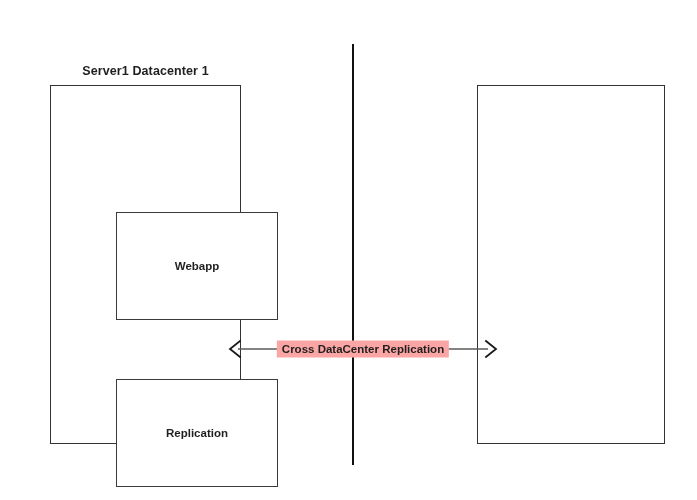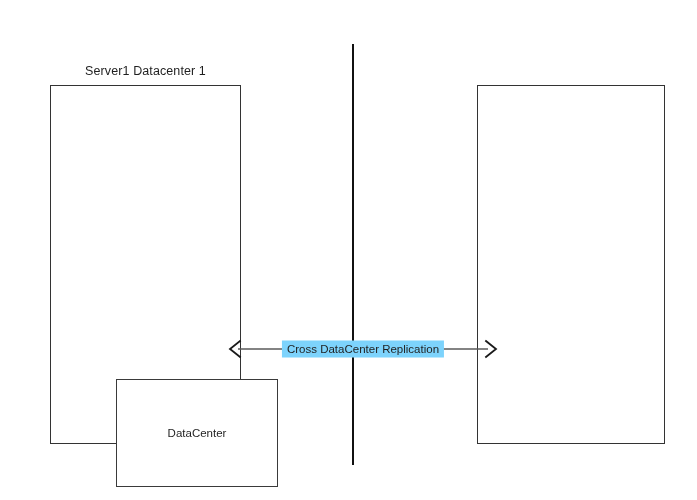--- a/index.html
+++ b/index.html
@@ -15,20 +15,21 @@
     font-family: "Liberation Sans", sans-serif;
     color: #1a1a1a;
   }
 
   .canvas {
     position: absolute;
     left: 0;
     top: 0;
     width: 697px;
     height: 500px;
+    font-weight: bold;
   }
 
   
   .server-title {
     position: absolute;
     font-size: 12.5px;
     line-height: 16px;
     color: #1f1f1f;
     text-align: center;
     white-space: nowrap;
@@ -89,38 +90,41 @@
     position: absolute;
     left: 0;
     top: 0;
     display: block;
   }
   #replication-label {
     position: absolute;
     left: 50%;
     top: 50%;
     transform: translate(-50%, -50%);
-    background: #7dd3fc;
+    background: #fca5a5;
     padding: 1px 5px;
     font-size: 11.5px;
     line-height: 15px;
     color: #1f1f1f;
     white-space: nowrap;
   }
 </style>
 </head>
 <body>
 
 <div class="canvas">
 
   <div class="server-title" id="title-left">Server1 Datacenter 1</div>
 
   <div class="server-box" id="server-box-left">
+    <div class="component-box" id="webapp-left">
+      <span class="component-label">Webapp</span>
+    </div>
     <div class="component-box" id="persistence-left">
-      <span class="component-label">DataCenter</span>
+      <span class="component-label">Replication</span>
     </div>
   </div>
 
 
   <div class="server-box" id="server-box-right">
     
     
   </div>
 
   <div id="datacenter-divider"></div>

